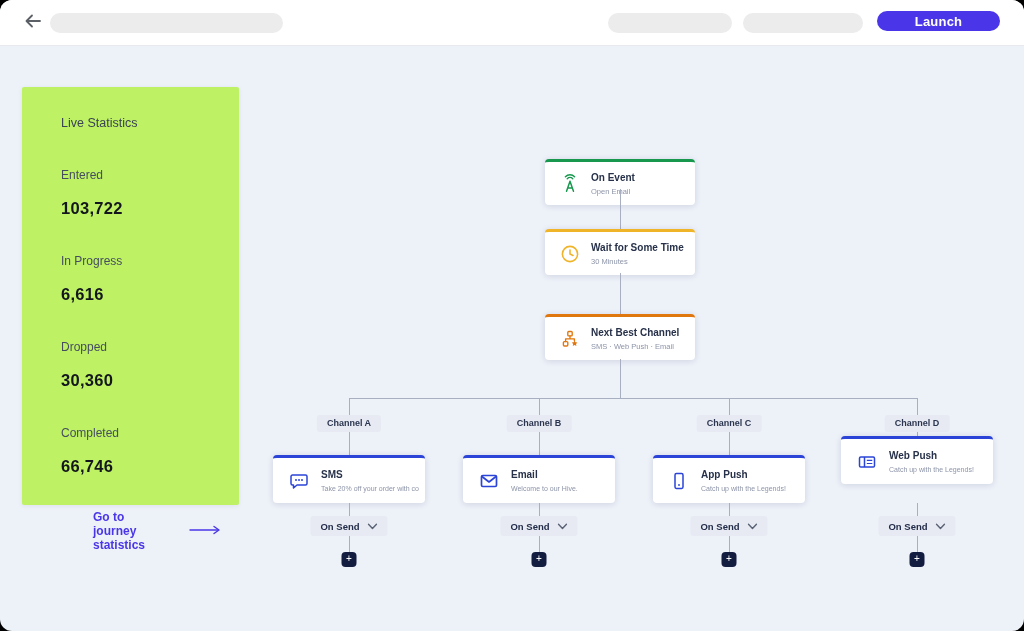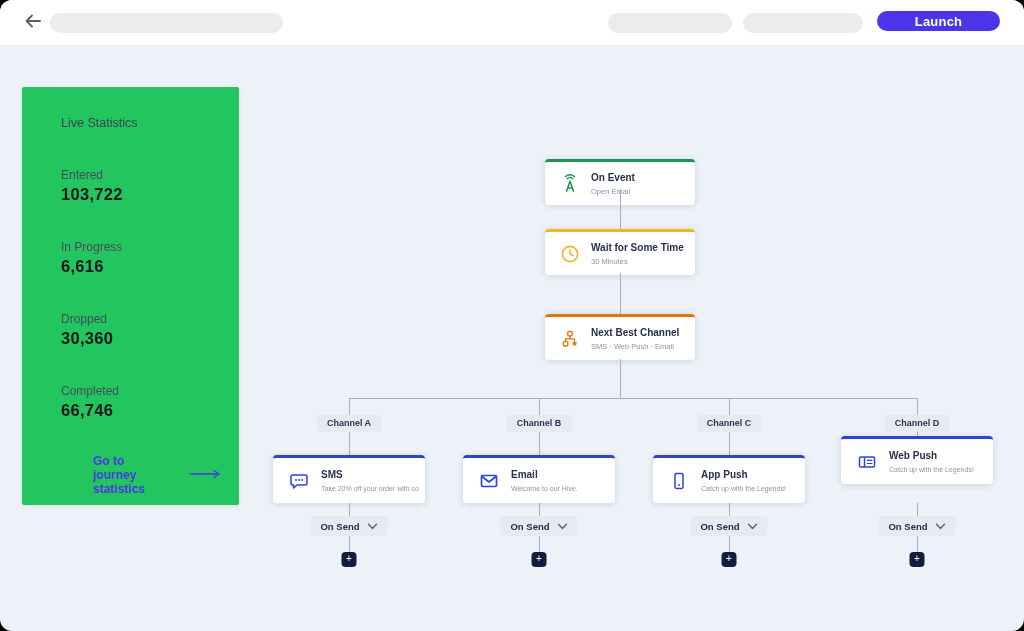--- a/index.html
+++ b/index.html
@@ -12,28 +12,28 @@
   .back-btn{position:absolute;left:22px;top:12px;width:22px;height:22px;cursor:pointer;
     display:flex;align-items:center;justify-content:center;}
   .skel{position:absolute;background:#ececec;border-radius:10px;height:20px;top:13px;}
   .skel.name{left:50px;width:233px;}
   .skel.a1{left:608px;width:124px;}
   .skel.a2{left:743px;width:120px;}
   .launch{position:absolute;left:877px;top:11px;width:123px;height:20px;background:#4a36e8;
     border:none;border-radius:13px;color:#fff;font-size:13px;font-weight:700;cursor:pointer;
     font-family:inherit;letter-spacing:.2px;}
   
-  .stats-card{position:absolute;left:22px;top:87px;width:217px;height:418px;background:#22c55e;
+  .stats-card{position:absolute;left:22px;top:87px;width:217px;height:418px;background:#bef264;
     border-radius:2px;box-shadow:0 1px 5px rgba(25,39,89,.07);padding:29px 18px 0 39px;
     box-sizing:border-box;}
   .stats-title{font-size:12.5px;color:#3a4254;line-height:15px;}
   .stat{margin-top:37px;}
   .stat:first-of-type{margin-top:25px;}
   .stat-label{font-size:12px;color:#454d5f;line-height:14px;}
-  .stat-value{font-size:16.5px;font-weight:700;color:#13161c;line-height:17px;margin-top:4px;
+  .stat-value{font-size:16.5px;font-weight:700;color:#13161c;line-height:17px;margin-top:18px;
     letter-spacing:.3px;}
   .stats-link{margin-top:35px;display:flex;align-items:center;gap:26px;color:#4a36e8;
     font-size:12px;font-weight:700;cursor:pointer;margin-left:32px;}
   
   .node{position:absolute;background:#fff;border-radius:4px;display:flex;align-items:center;
     gap:10px;padding-left:14px;box-sizing:border-box;cursor:pointer;
     box-shadow:0 1px 6px rgba(25,39,89,.15);}
   .node.trunk{width:150px;height:46px;}
   .node.branch{width:152px;height:48px;}
   .acc-green{border-top:3px solid #18984e;}

